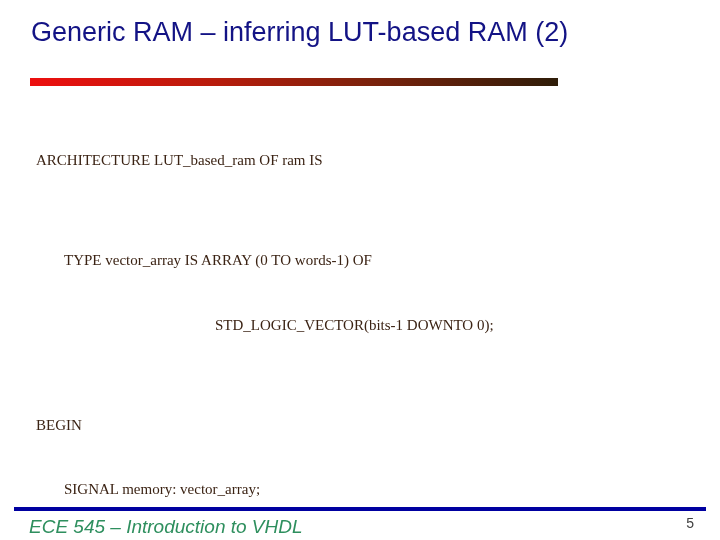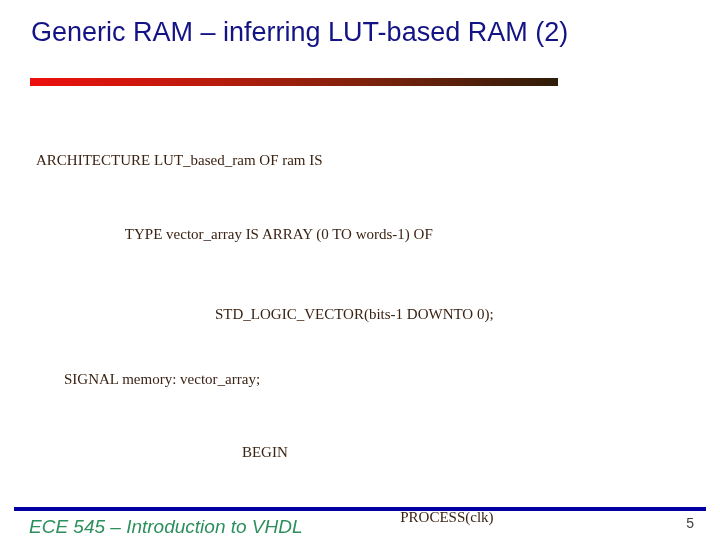--- a/index.html
+++ b/index.html
@@ -35,24 +35,24 @@
   .code {
     position: absolute;
     left: 36px;
     top: 107px;
     font-size: 15px;
     line-height: 21.6px;
     color: #3b2314;
     white-space: pre;
   }
   .ln { height: 21.6px; font-family: Liberation Serif, serif; }
-  .gap { margin-top: 9px; text-align: center; }
+  .gap { margin-top: 35px; }
   .i25  { padding-left: 25px; text-align: right; }
   .i28  { padding-left: 28px; }
-  .i179 { padding-left: 179px; margin-top: 15px; }
+  .i179 { padding-left: 179px; }
   .footer-line {
     position: absolute;
     left: 14px;
     top: 507px;
     width: 692px;
     height: 4px;
     background: #0000a0;
   }
   .footer-text {
     position: absolute;
@@ -77,22 +77,22 @@
 <div class="slide">
 
   <div class="title">Generic RAM – inferring LUT-based RAM (2)</div>
 
   <div class="title-bar"></div>
 
   <div class="code">
     <div class="ln">ARCHITECTURE LUT_based_ram OF ram IS</div>
     <div class="ln i28 gap">TYPE vector_array IS ARRAY (0 TO words-1) OF</div>
     <div class="ln i179">STD_LOGIC_VECTOR(bits-1 DOWNTO 0);</div>
+    <div class="ln gap">BEGIN</div>
     <div class="ln i28">SIGNAL memory: vector_array;</div>
-    <div class="ln gap">BEGIN</div>
     <div class="ln i25">PROCESS(clk)</div>
     
     
     
     
     
     
     
     
     

